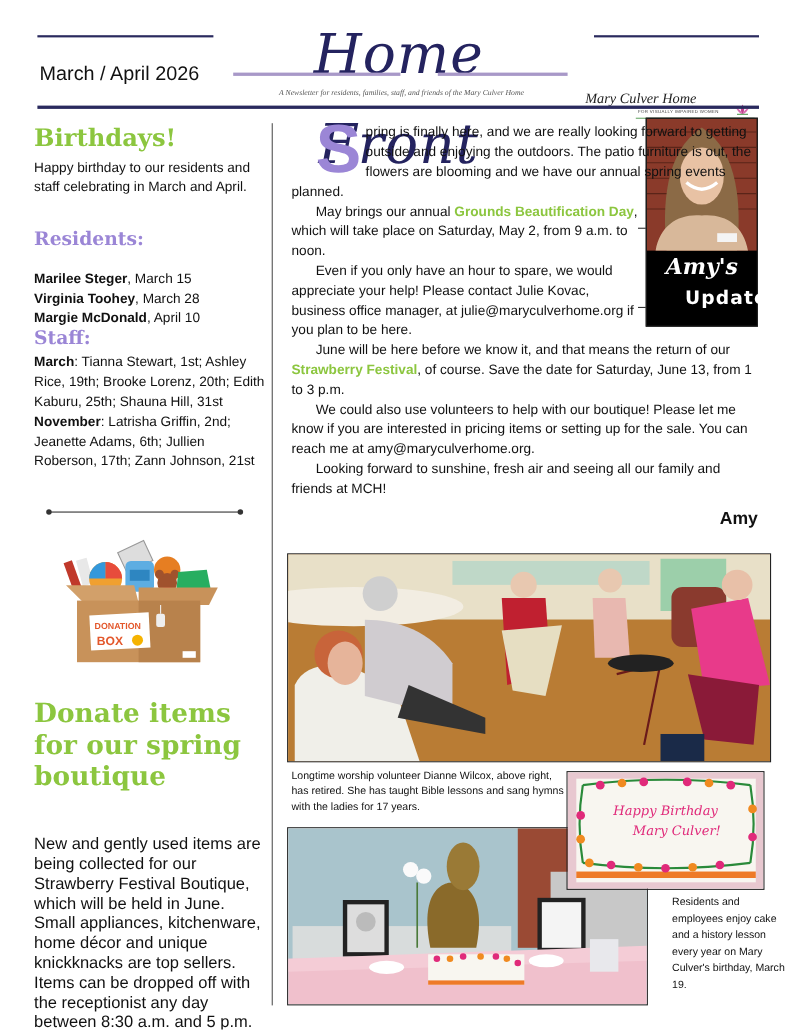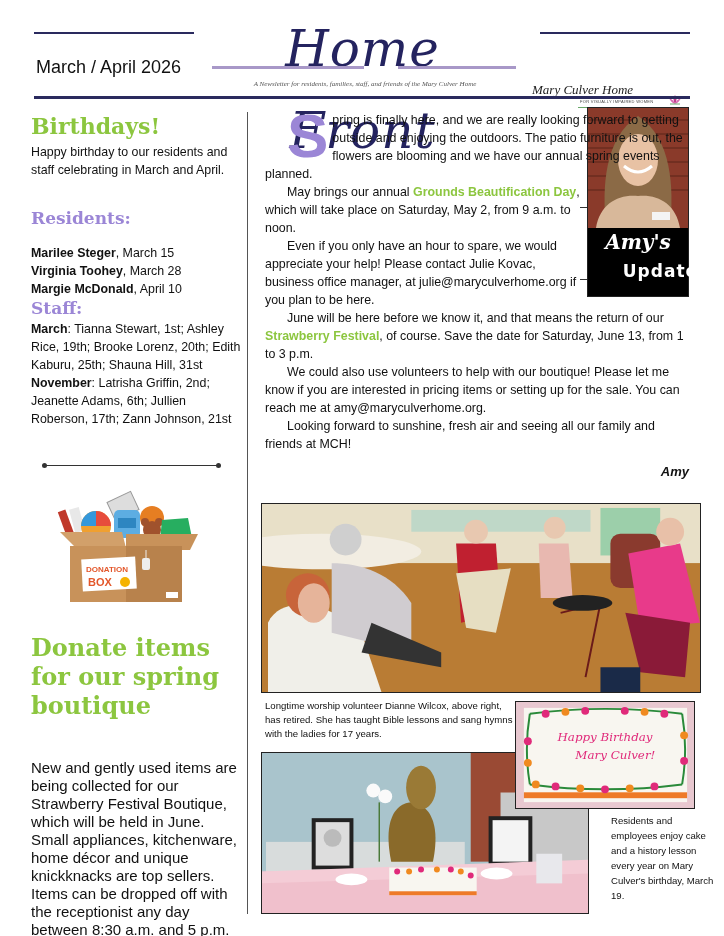--- a/index.html
+++ b/index.html
@@ -66,21 +66,21 @@
 
   
   .article { position: absolute; left: 265px; top: 111px; width: 430px; font-size: 12.4px; line-height: 18px; }
   .article p { text-indent: 22px; }
   .article p.first { text-indent: 0; }
   .dropcap {
     float: left; font-family: "Liberation Sans", sans-serif; font-weight: bold; color: #9b86d6;
     font-size: 62px; line-height: 50px; margin: 0 4px 0 22px; height: 54px;
   }
   .hl { color: #8cc63f; font-weight: bold; }
-  .signature { text-align: right; font-weight: bold; font-style: italic; font-size: 13px; margin-top: 10px; padding-right: 6px; }
+  .signature { text-align: right; font-weight: bold; font-size: 16px; margin-top: 10px; padding-right: 6px; }
 
   .amy-card { position: absolute; left: 587px; top: 107px; width: 102px; height: 190px; background: #000; border: 1px solid #222; }
   .amy-photo { position: absolute; left: 0; top: 0; width: 100px; height: 120px; overflow: hidden; }
   .amy-card-title {
     position: absolute; left: 0; top: 122px; width: 100px; text-align: center; color: #fff;
     font-family: "DejaVu Serif", "Liberation Serif", serif; font-style: italic; font-weight: bold; font-size: 20px;
   }
   .amy-card-sub {
     position: absolute; left: 0; top: 153px; width: 100px; text-align: center; color: #fff;
     font-family: "DejaVu Sans", sans-serif; font-weight: bold; font-size: 17px; letter-spacing: 1px; margin-left: 28px;

